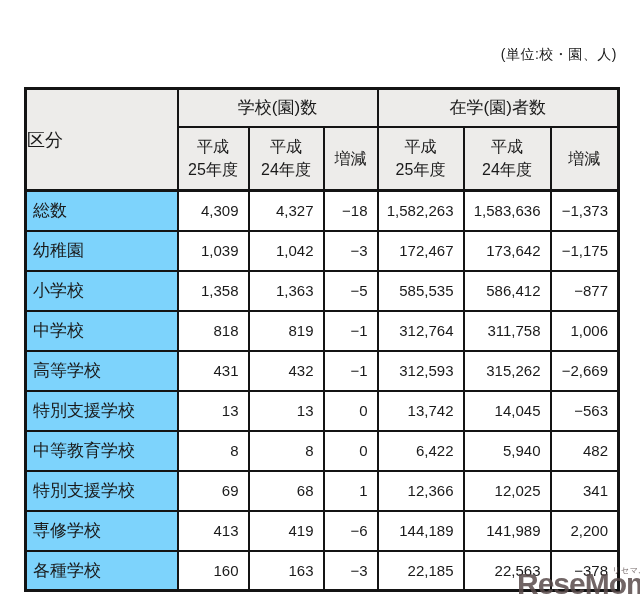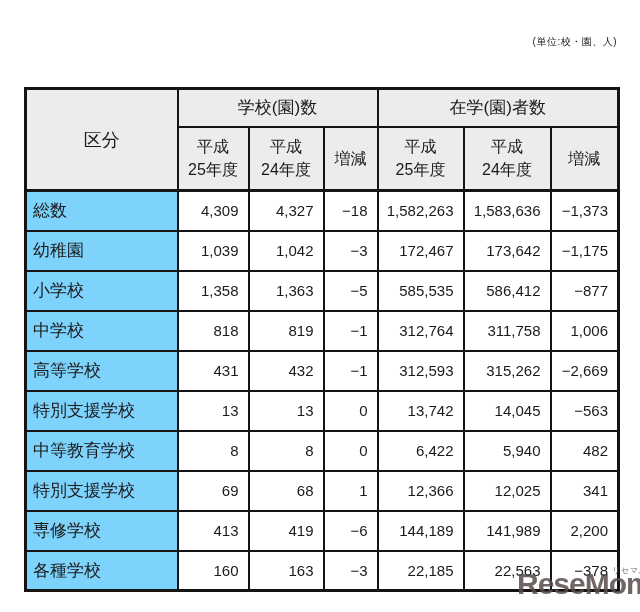--- a/index.html
+++ b/index.html
@@ -7,22 +7,22 @@
   body {
     width: 640px; height: 612px;
     position: relative;
     background: #ffffff;
     color: #1a1a1a;
     font-family: "Liberation Sans", "DejaVu Sans", sans-serif;
     overflow: hidden;
   }
   .unit-note {
     position: absolute;
-    top: 35px; right: 23px;
-    font-size: 10px;
+    top: 46px; right: 23px;
+    font-size: 14px;
     letter-spacing: 0.5px;
   }
   table.stats {
     position: absolute;
     left: 24px; top: 87px;
     width: 593px;
     border-collapse: collapse;
     table-layout: fixed;
     border: 3px solid #141414;
   }
@@ -30,21 +30,21 @@
     border: 2px solid #141414;
     padding: 0;
     font-weight: normal;
     overflow: hidden;
     white-space: nowrap;
   }
   .stats thead th { background: #edecea; }
   tr.grouphead { height: 38px; }
   th.corner {
     font-size: 18px;
-    text-align: center;
+    text-align: left;
     vertical-align: middle;
     border-bottom-width: 3px;
   }
   th.group { font-size: 17px; text-align: center; vertical-align: middle; }
   tr.subhead { height: 64px; }
   tr.subhead th {
     font-size: 16px;
     text-align: center;
     vertical-align: middle;
     border-bottom-width: 3px;

